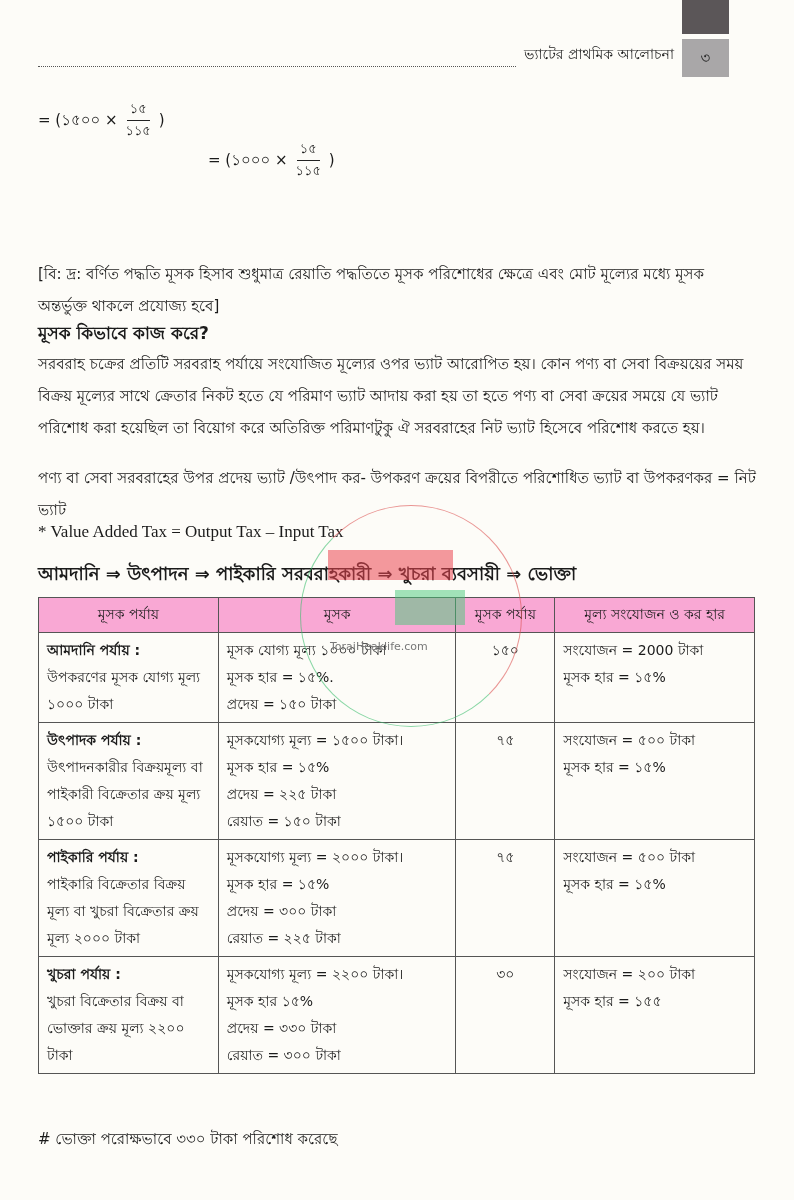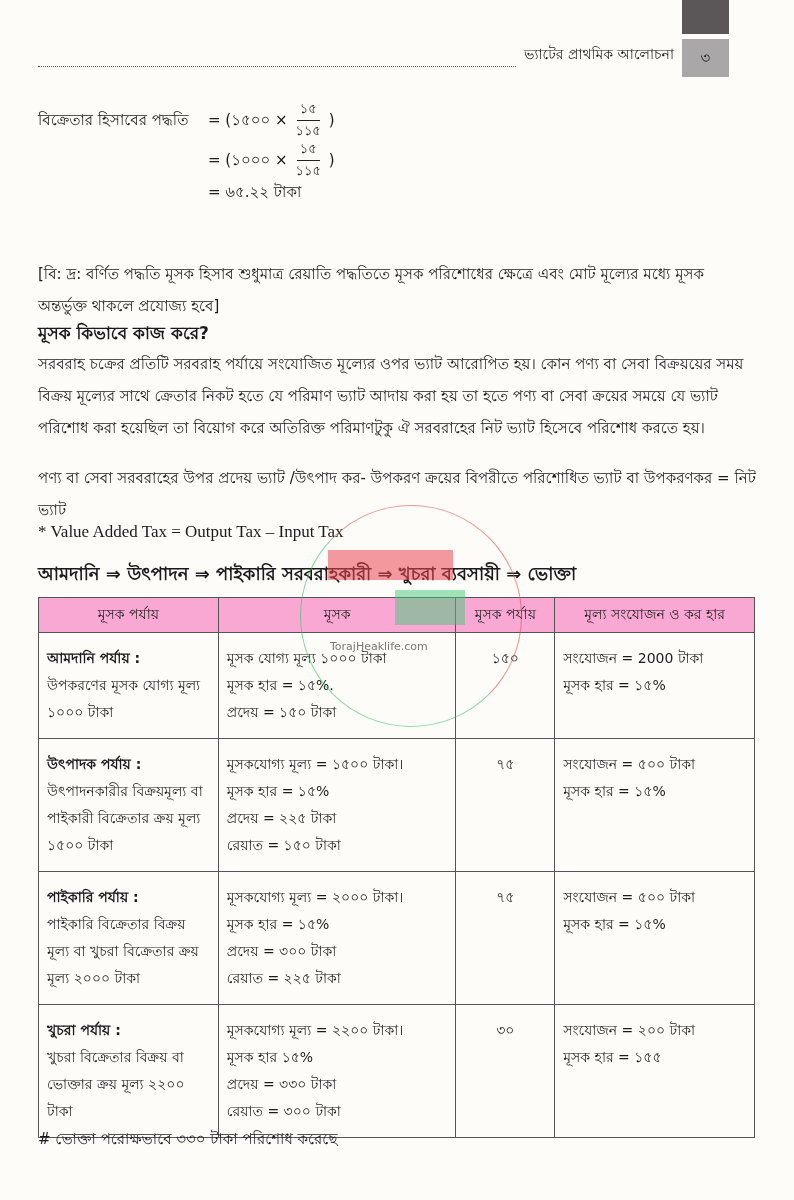--- a/index.html
+++ b/index.html
@@ -22,21 +22,21 @@
   .frac .num { border-bottom: 1px solid #222; padding: 0 3px; }
   .calc-small { height: 24px; }
 
   .para { position: absolute; left: 38px; width: 718px; font-size: 15px; line-height: 32px; }
   .heading { position: absolute; left: 38px; font-size: 17px; font-weight: bold; }
   .formula { position: absolute; left: 38px; top: 522px; font-family: "Liberation Serif", serif; font-size: 17px; }
   .chain { position: absolute; left: 38px; top: 560px; font-size: 18px; font-weight: bold; }
 
   table.vat { position: absolute; left: 38px; top: 597px; width: 717px; border-collapse: collapse; font-size: 14px; }
   table.vat th { background: #f9a8d4; font-weight: normal; height: 32px; border: 1.5px solid #555; }
-  table.vat td { border: 1.5px solid #555; vertical-align: top; padding: 12px 8px; line-height: 27px; }
+  table.vat td { border: 1.5px solid #555; vertical-align: top; padding: 4px 8px; line-height: 27px; }
   table.vat td.c3 { text-align: center; }
   .bold { font-weight: bold; }
   .footnote { position: absolute; left: 38px; top: 1127px; font-size: 15px; }
 
   .wm { position: absolute; left: 300px; top: 505px; width: 220px; height: 220px; border-radius: 50%;
     border: 1.5px solid rgba(220,80,80,0.6); border-left-color: rgba(60,190,110,0.6); border-bottom-color: rgba(60,190,110,0.6);
     pointer-events: none; }
   .wm-text { position: absolute; left: 330px; top: 640px; font-size: 11px; color: #777; pointer-events: none; }
   .wm-red { position: absolute; left: 328px; top: 550px; width: 125px; height: 30px; background: rgba(235,70,80,0.55); pointer-events: none; }
   .wm-green { position: absolute; left: 395px; top: 590px; width: 70px; height: 35px; background: rgba(70,200,120,0.5); pointer-events: none; }
@@ -46,40 +46,35 @@
 
 <div class="tab-dark"></div>
 <div class="page-no">৩</div>
 <div class="running-head">
   <div class="dots"></div>
   <span class="head-title">ভ্যাটের প্রাথমিক আলোচনা</span>
 </div>
 
 <div class="calc">
   <div class="calc-row">
-    <span class="calc-label">বিক্রেতার হিসাবের পদ্ধতি</span>
     <span>= (১৫০০ ×</span>
     <span class="frac">
       <span class="num">১৫</span>
       <span>১১৫</span>
     </span>
     <span>)</span>
   </div>
   <div class="calc-row">
     <span class="calc-label"></span>
     <span>= (১০০০ ×</span>
     <span class="frac">
       <span class="num">১৫</span>
       <span>১১৫</span>
     </span>
     <span>)</span>
-  </div>
-  <div class="calc-row calc-small">
-    <span class="calc-label"></span>
-      <span>= ৬৫.২২ টাকা</span>
   </div>
 </div>
 
 <div class="para" style="top:258px;">[বি: দ্র: বর্ণিত পদ্ধতি মূসক হিসাব শুধুমাত্র রেয়াতি পদ্ধতিতে মূসক পরিশোধের ক্ষেত্রে এবং মোট মূল্যের মধ্যে মূসক অন্তর্ভুক্ত থাকলে প্রযোজ্য হবে]</div>
 <div class="heading" style="top:320px;">মূসক কিভাবে কাজ করে?</div>
 <div class="para" style="top:348px;">সরবরাহ চক্রের প্রতিটি সরবরাহ পর্যায়ে সংযোজিত মূল্যের ওপর ভ্যাট আরোপিত হয়। কোন পণ্য বা সেবা বিক্রয়য়ের সময় বিক্রয় মূল্যের সাথে ক্রেতার নিকট হতে যে পরিমাণ ভ্যাট আদায় করা হয় তা হতে পণ্য বা সেবা ক্রয়ের সময়ে যে ভ্যাট পরিশোধ করা হয়েছিল তা বিয়োগ করে অতিরিক্ত পরিমাণটুকু ঐ সরবরাহের নিট ভ্যাট হিসেবে পরিশোধ করতে হয়।</div>
 <div class="para" style="top:462px;">পণ্য বা সেবা সরবরাহের উপর প্রদেয় ভ্যাট /উৎপাদ কর- উপকরণ ক্রয়ের বিপরীতে পরিশোধিত ভ্যাট বা উপকরণকর = নিট ভ্যাট</div>
 <div class="formula">* Value Added Tax = Output Tax – Input Tax</div>
 <div class="chain">আমদানি ⇒ উৎপাদন ⇒ পাইকারি সরবরাহকারী ⇒ খুচরা ব্যবসায়ী ⇒ ভোক্তা</div>
 

